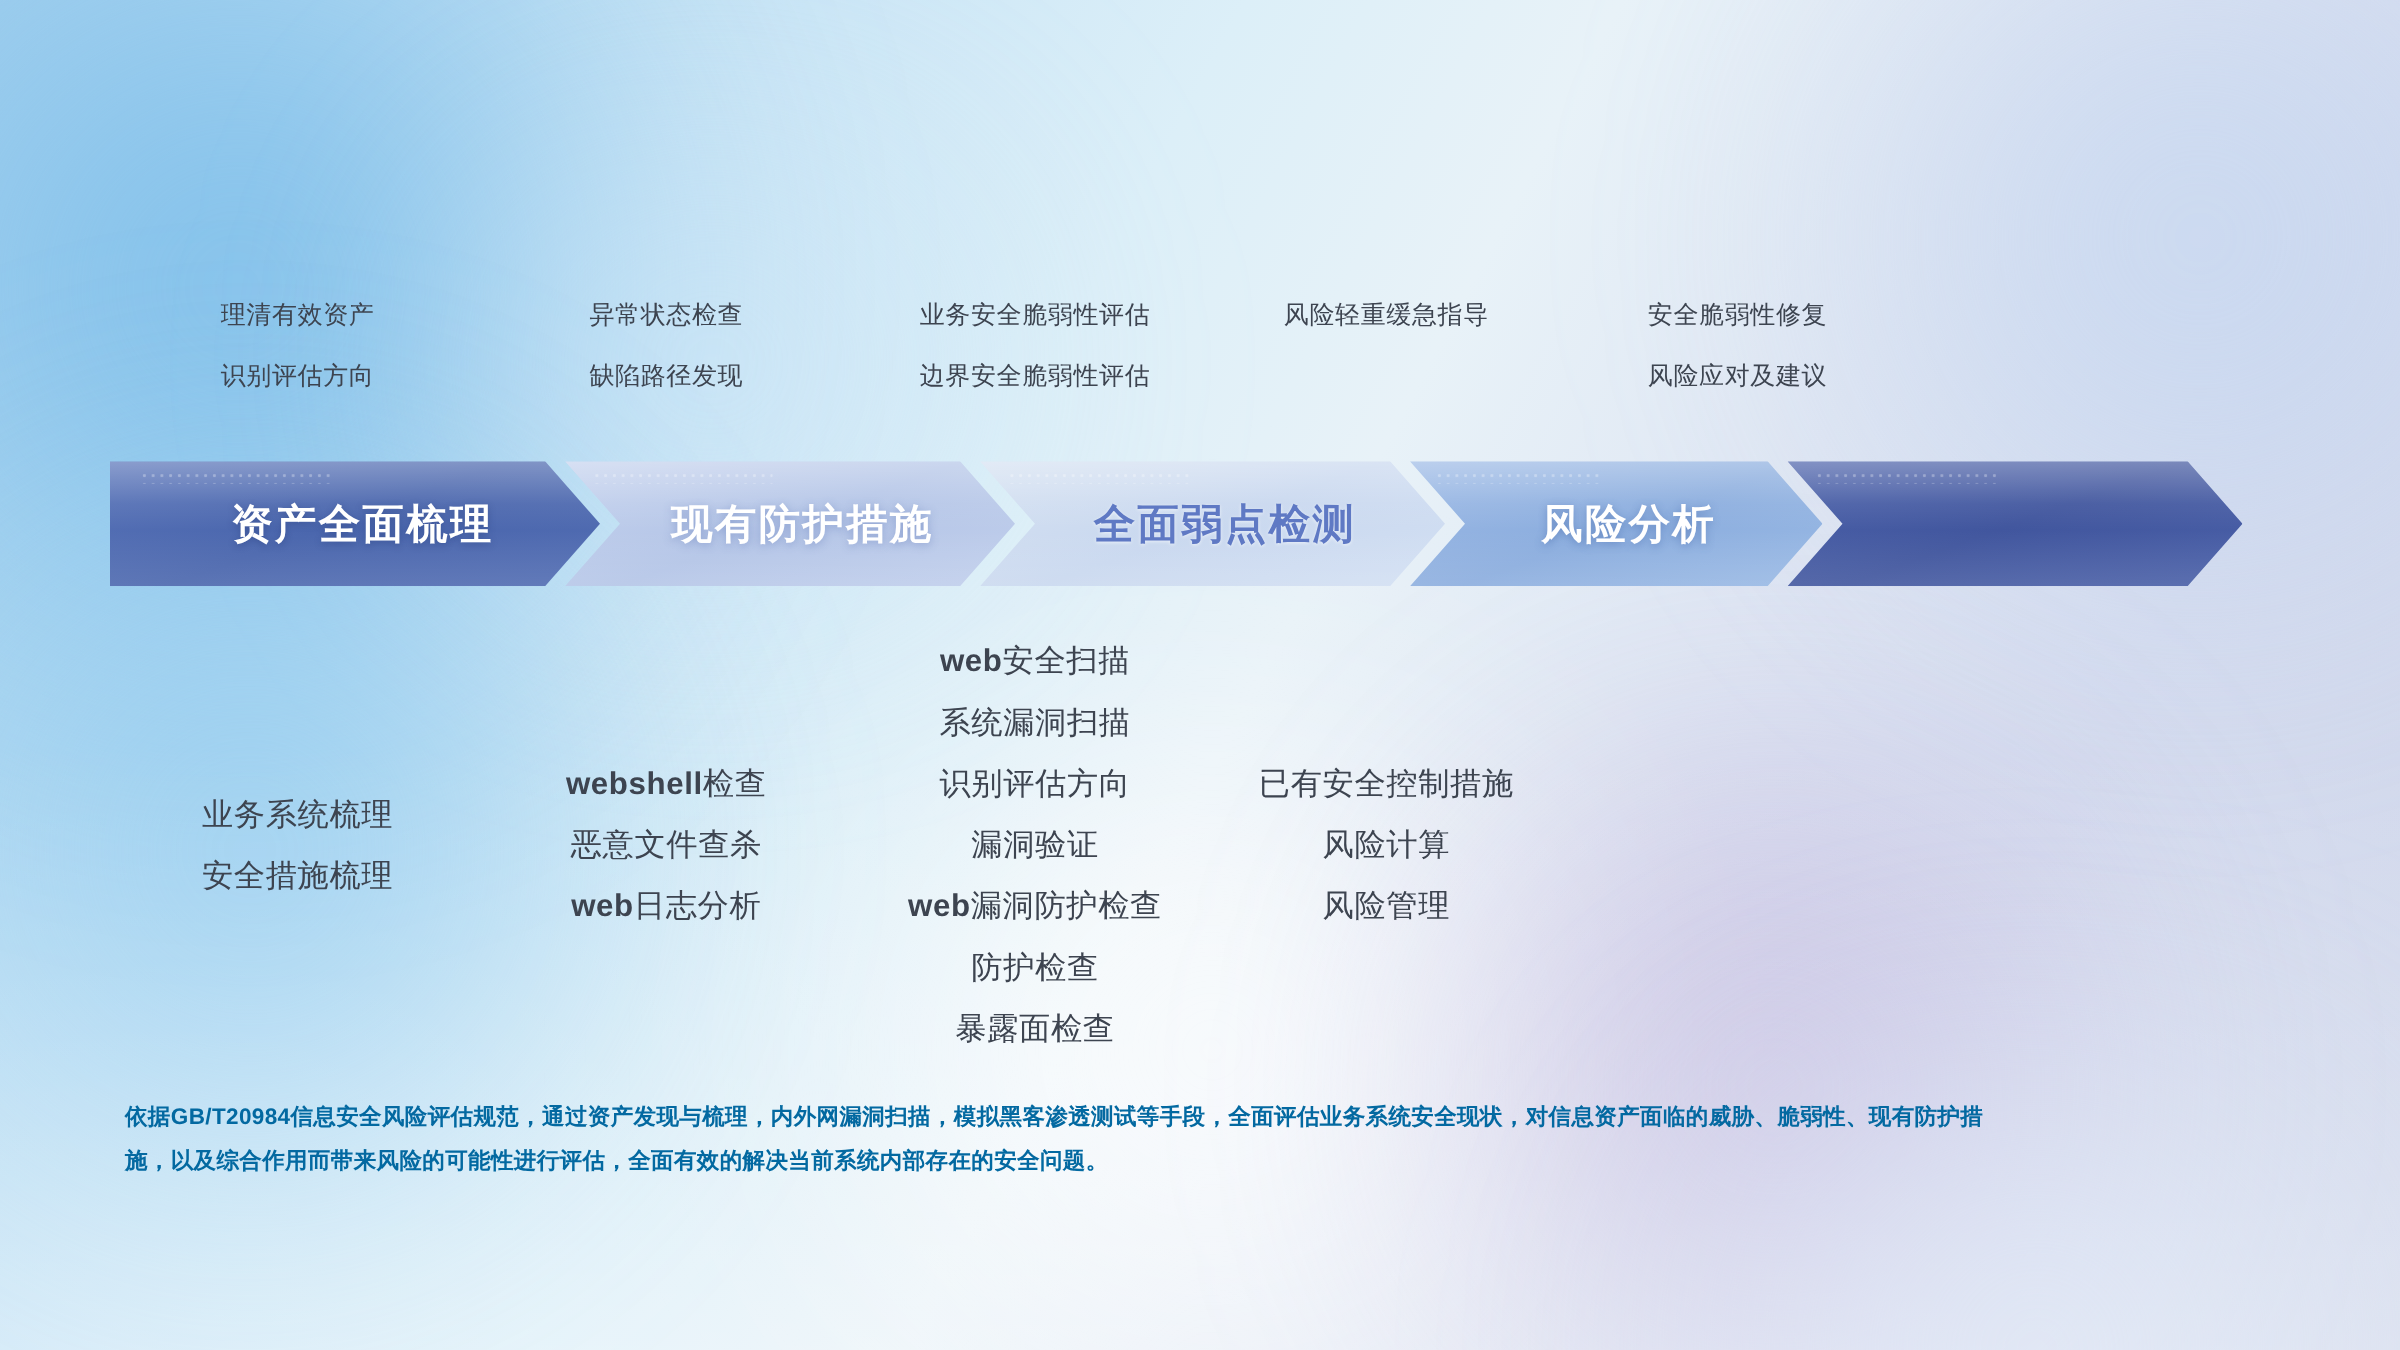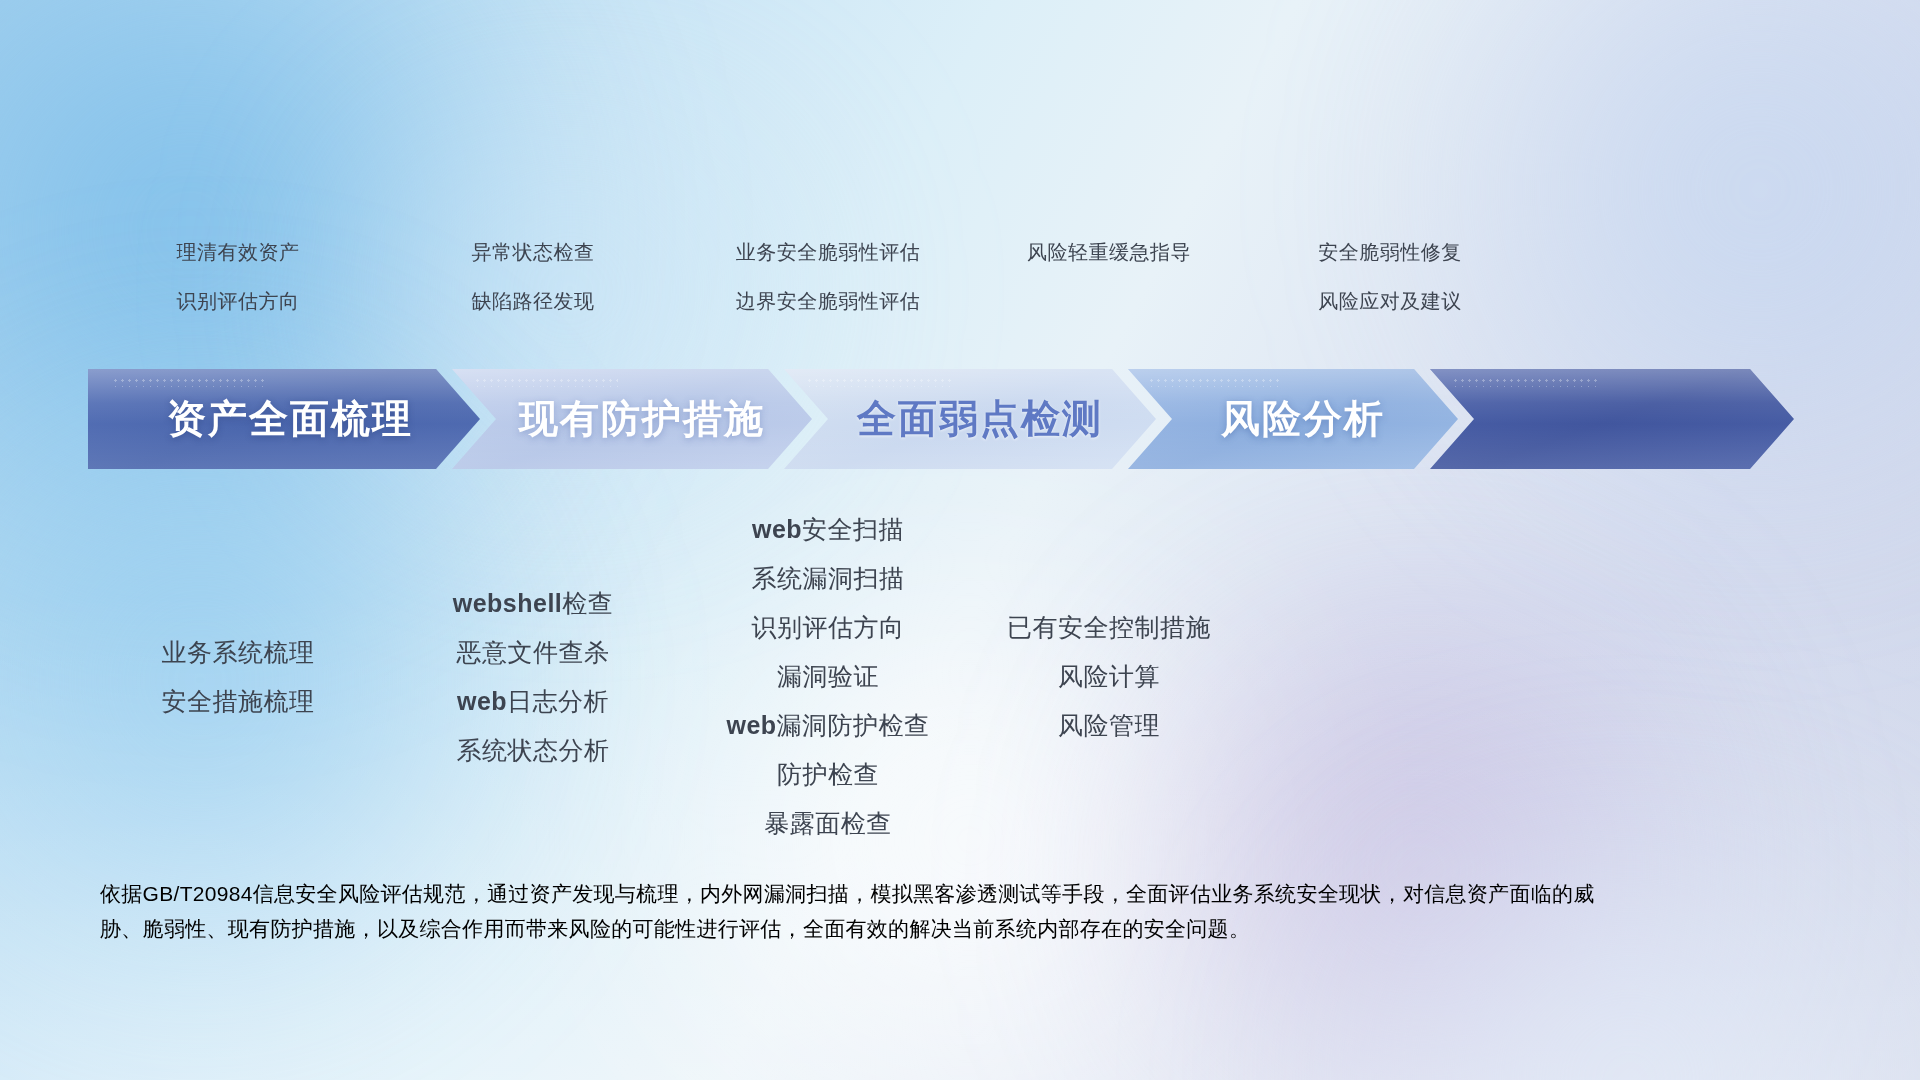--- a/index.html
+++ b/index.html
@@ -84,21 +84,21 @@
     position:relative;
     height:100px;
     display:flex; align-items:center; justify-content:center;
     margin-right:-28px;
     clip-path:polygon(0 0, calc(100% - 44px) 0, 100% 50%, calc(100% - 44px) 100%, 0 100%, 44px 50%);
   }
   .chev.first {
     clip-path:polygon(0 0, calc(100% - 44px) 0, 100% 50%, calc(100% - 44px) 100%, 0 100%);
   }
   .chev .lbl {
-    font-size:39px;
+    font-size:33px;
     font-weight:bold;
     letter-spacing:2px;
     white-space:nowrap;
     position:relative; z-index:3;
     transform:translateX(10px);
   }
   .chev .gloss {
     position:absolute; inset:0; z-index:2;
     background:linear-gradient(180deg, rgba(255,255,255,.30) 0%, rgba(255,255,255,.06) 34%, rgba(255,255,255,0) 55%, rgba(255,255,255,.10) 100%);
     pointer-events:none;
@@ -134,24 +134,25 @@
     letter-spacing:.5px;
     white-space:nowrap;
   }
   .item-line b { font-weight:bold; }
 
   
   #footer {
     position:absolute;
     left:100px; top:876px;
     width:1520px;
-    font-size:21px;
+    font-size:18px;
     line-height:35px;
-    color:#000000;
+    color:#0369a1;
     letter-spacing:.3px;
+    font-weight:bold;
   }
 </style>
 </head>
 <body>
 
 <div class="bg bg-base">
   <div class="bg-blob blob-a"></div>
   <div class="bg-blob blob-g"></div>
   <div class="bg-blob blob-b"></div>
   <div class="bg-blob blob-e"></div>
@@ -214,21 +215,20 @@
 
   <div class="row" id="bot-row">
     <div class="col c1">
       <div class="item-line">业务系统梳理</div>
       <div class="item-line">安全措施梳理</div>
     </div>
     <div class="col c2">
       <div class="item-line"><b>webshell</b>检查</div>
       <div class="item-line">恶意文件查杀</div>
       <div class="item-line"><b>web</b>日志分析</div>
-      <div class="item-line">系统状态分析</div>
     </div>
     <div class="col c3">
       <div class="item-line"><b>web</b>安全扫描</div>
       <div class="item-line">系统漏洞扫描</div>
       <div class="item-line">识别评估方向</div>
       <div class="item-line">漏洞验证</div>
       <div class="item-line"><b>web</b>漏洞防护检查</div>
       <div class="item-line">防护检查</div>
       <div class="item-line">暴露面检查</div>
     </div>

